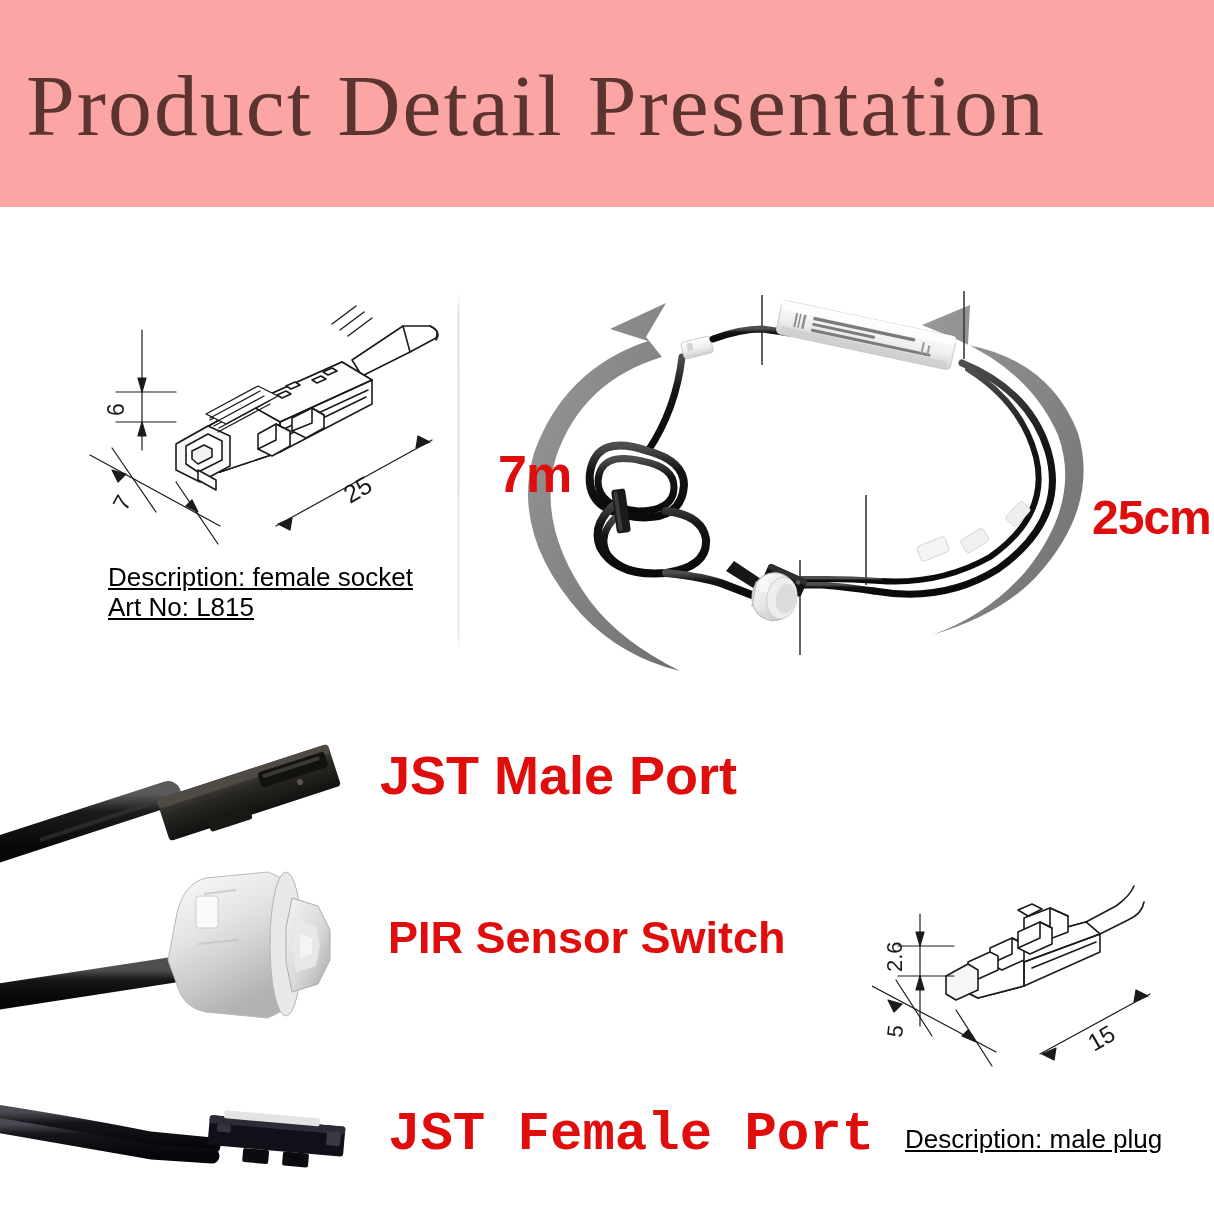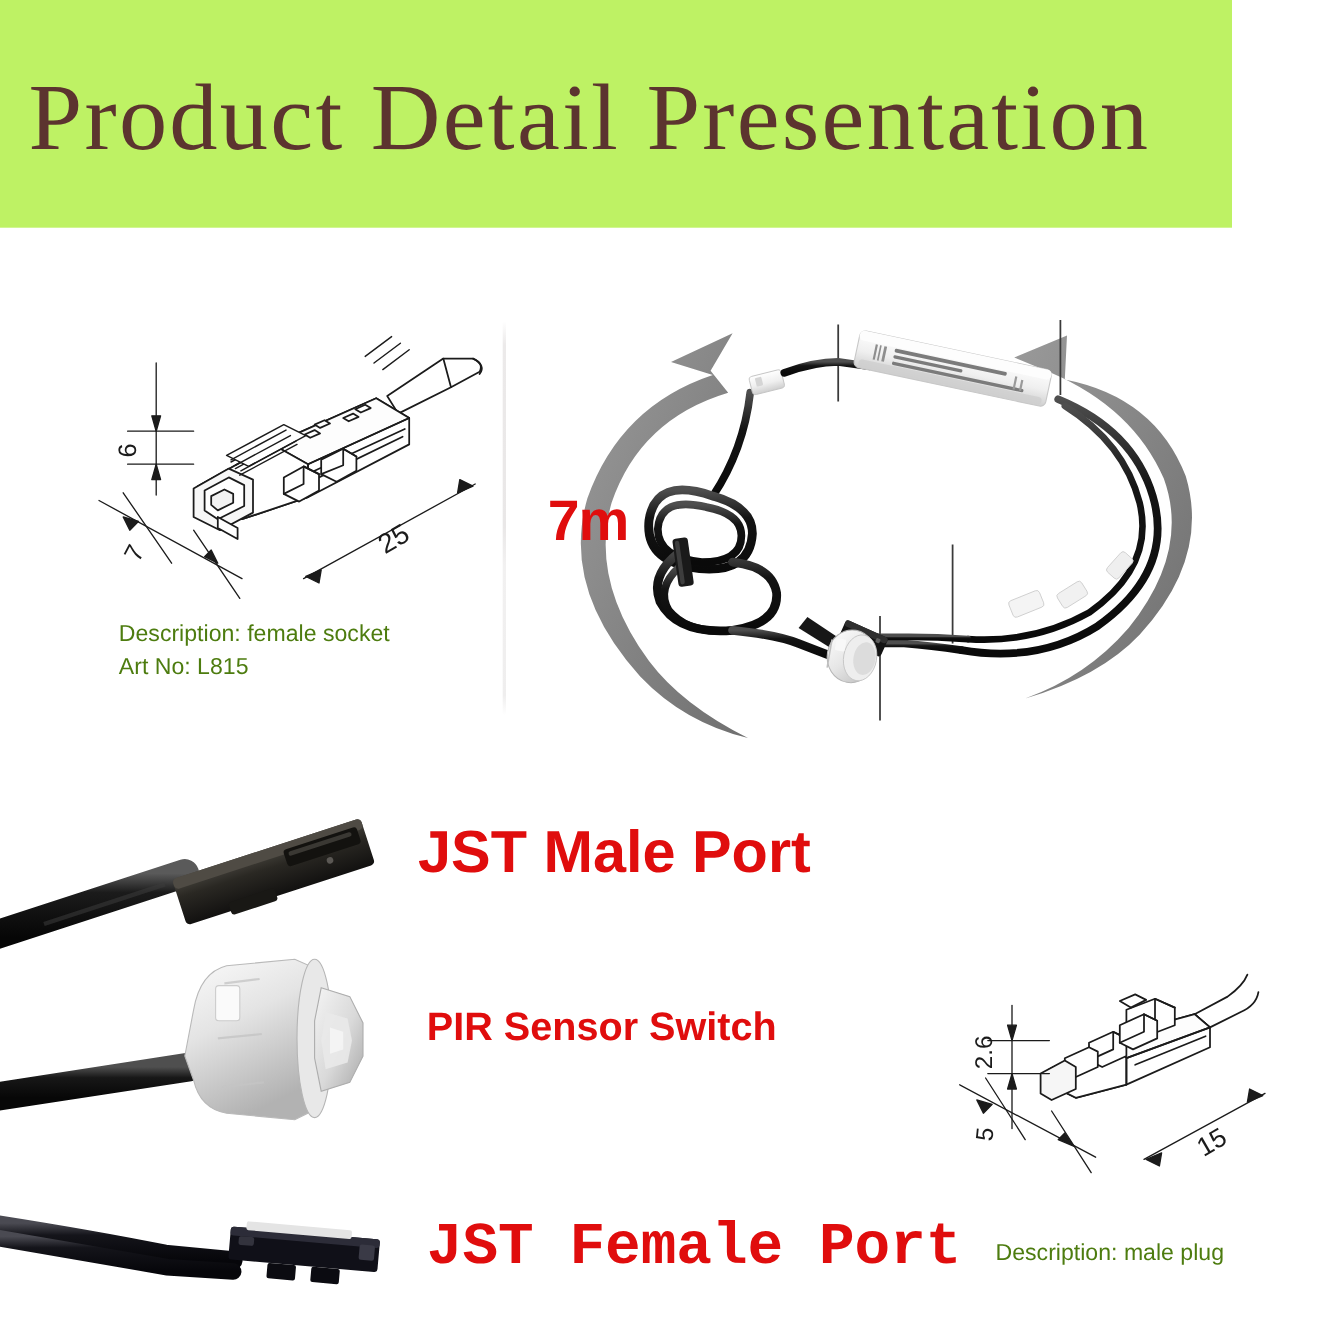--- a/index.html
+++ b/index.html
@@ -16,23 +16,23 @@
     width: 1214px;
     height: 1214px;
     background: #ffffff;
     overflow: hidden;
   }
 
   
   #header-banner {
     position: absolute;
     left: 0; top: 0;
-    width: 1120px;
+    width: 1214px;
     height: 207px;
-    background: #bef264;
+    background: #fca5a5;
   }
   #page-title {
     position: absolute;
     left: 26px;
     top: 58px;
     width: 1170px;
     font-family: "Liberation Serif", serif;
     font-size: 86px;
     line-height: 96px;
     font-weight: 400;
@@ -66,31 +66,32 @@
   .red-label {
     position: absolute;
     color: #e00d0d;
     font-family: "Liberation Sans", sans-serif;
     font-weight: 700;
     white-space: nowrap;
   }
   #label-2m    { left: 498px; top: 444px; font-size: 52px; letter-spacing: -1px; }
   #label-25cm  { left: 1092px; top: 490px; font-size: 48px; letter-spacing: -1px; }
   #label-jst-male   { left: 380px; top: 744px; font-size: 54px; }
-  #label-pir-sensor { left: 388px; top: 912px; font-size: 36px; }
+  #label-pir-sensor { left: 388px; top: 912px; font-size: 45px; }
   #label-jst-female { left: 388px; top: 1104px; font-size: 54px; font-family: Liberation Mono, monospace; }
 
   
   .draw-text {
     position: absolute;
     font-family: "Liberation Sans", sans-serif;
-    font-size: 21px;
+    font-size: 26px;
     line-height: 30px;
-    color: #4d7c0f;
+    color: #000000;
     white-space: nowrap;
+    text-decoration: underline;
   }
   #desc-female { left: 108px; top: 562px; }
   #desc-male   { left: 905px; top: 1124px; }
 </style>
 </head>
 <body>
 
 <div id="page">
 
   <div id="header-banner">
@@ -296,20 +297,21 @@
         <ellipse cx="304" cy="312" rx="22" ry="24" fill="url(#headGrad)" stroke="#b6b6b6" stroke-width="1"></ellipse>
         <ellipse cx="312" cy="312" rx="15" ry="21" fill="#eeeeee" stroke="#c6c6c6" stroke-width="0.8"></ellipse>
         <ellipse cx="316" cy="312" rx="10" ry="15" fill="#dcdcdc"></ellipse>
         <rect x="288" y="298" width="9" height="11" rx="1.5" fill="#f8f8f8"></rect>
         <path d="M284 300 L284 326" stroke="#c0c0c0" stroke-width="1.4" fill="none"></path>
       </g>
     </g>
   </svg>
 
   <div id="label-2m" class="red-label">7m</div>
+  <div id="label-25cm" class="red-label">25cm</div>
 
   <svg class="svg-block" style="left:0px; top:744px;" width="400" height="130" viewBox="0 0 400 130">
     <defs>
       <linearGradient id="blkCable2" x1="0" y1="0" x2="0" y2="1">
         <stop offset="0%" stop-color="#5a5a5a"></stop>
         <stop offset="30%" stop-color="#1b1b1b"></stop>
         <stop offset="100%" stop-color="#060606"></stop>
       </linearGradient>
       <linearGradient id="connBody" x1="0" y1="0" x2="0" y2="1">
         <stop offset="0%" stop-color="#4a4741"></stop>

